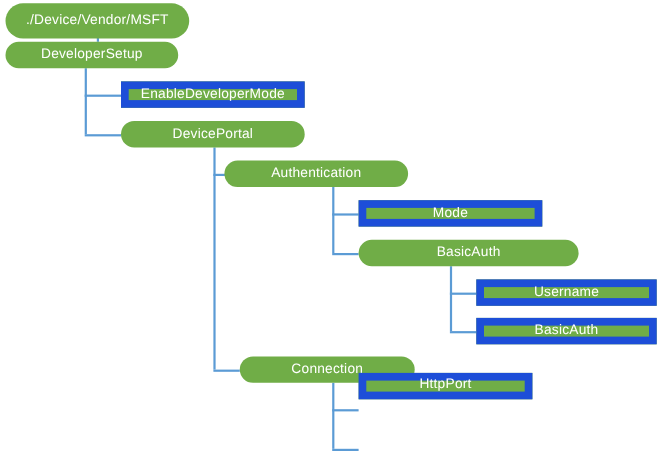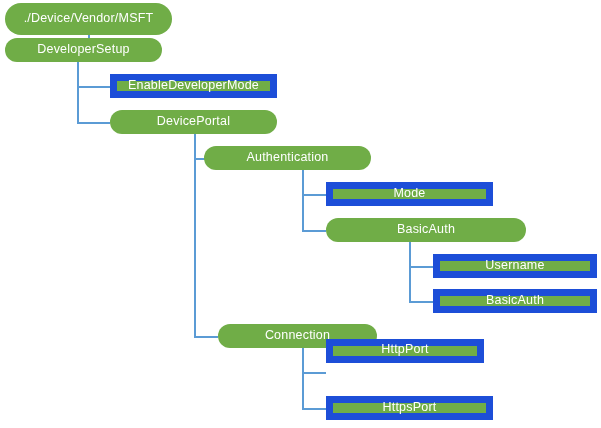--- a/index.html
+++ b/index.html
@@ -92,16 +92,13 @@
     </div>
     <div class="node rect" style="left: 433px; top: 289px; width: 164px; height: 24px;">
       <span class="node-label">BasicAuth</span>
     </div>
     <div class="node pill" style="left: 218px; top: 324px; width: 159px; height: 24px;">
       <span class="node-label">Connection</span>
     </div>
     <div class="node rect" style="left: 326px; top: 339px; width: 158px; height: 24px; align-items: flex-end;">
       <span class="node-label">HttpPort</span>
     </div>
-    <div class="node rect" style="left: 326px; top: 396px; width: 167px; height: 24px;">
-      <span class="node-label">HttpsPort</span>
-    </div>
   </div>
 
 </body></html>

